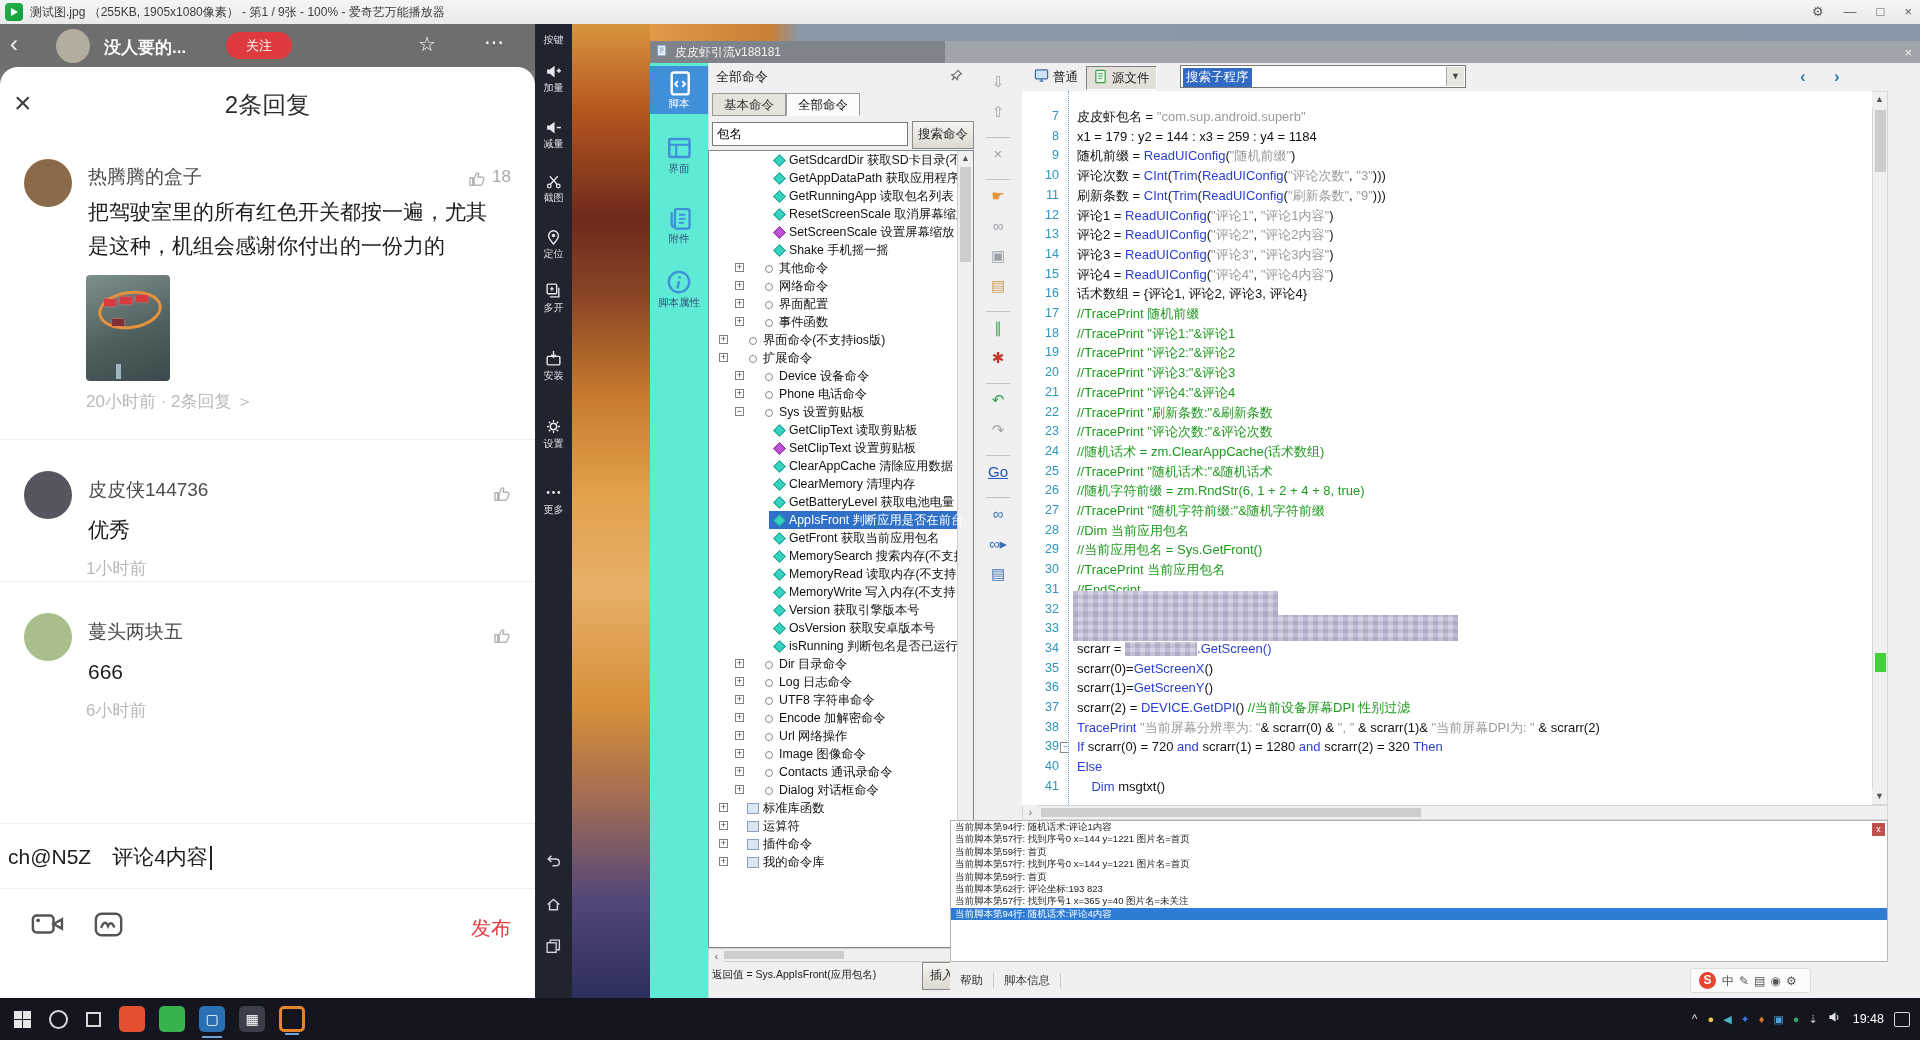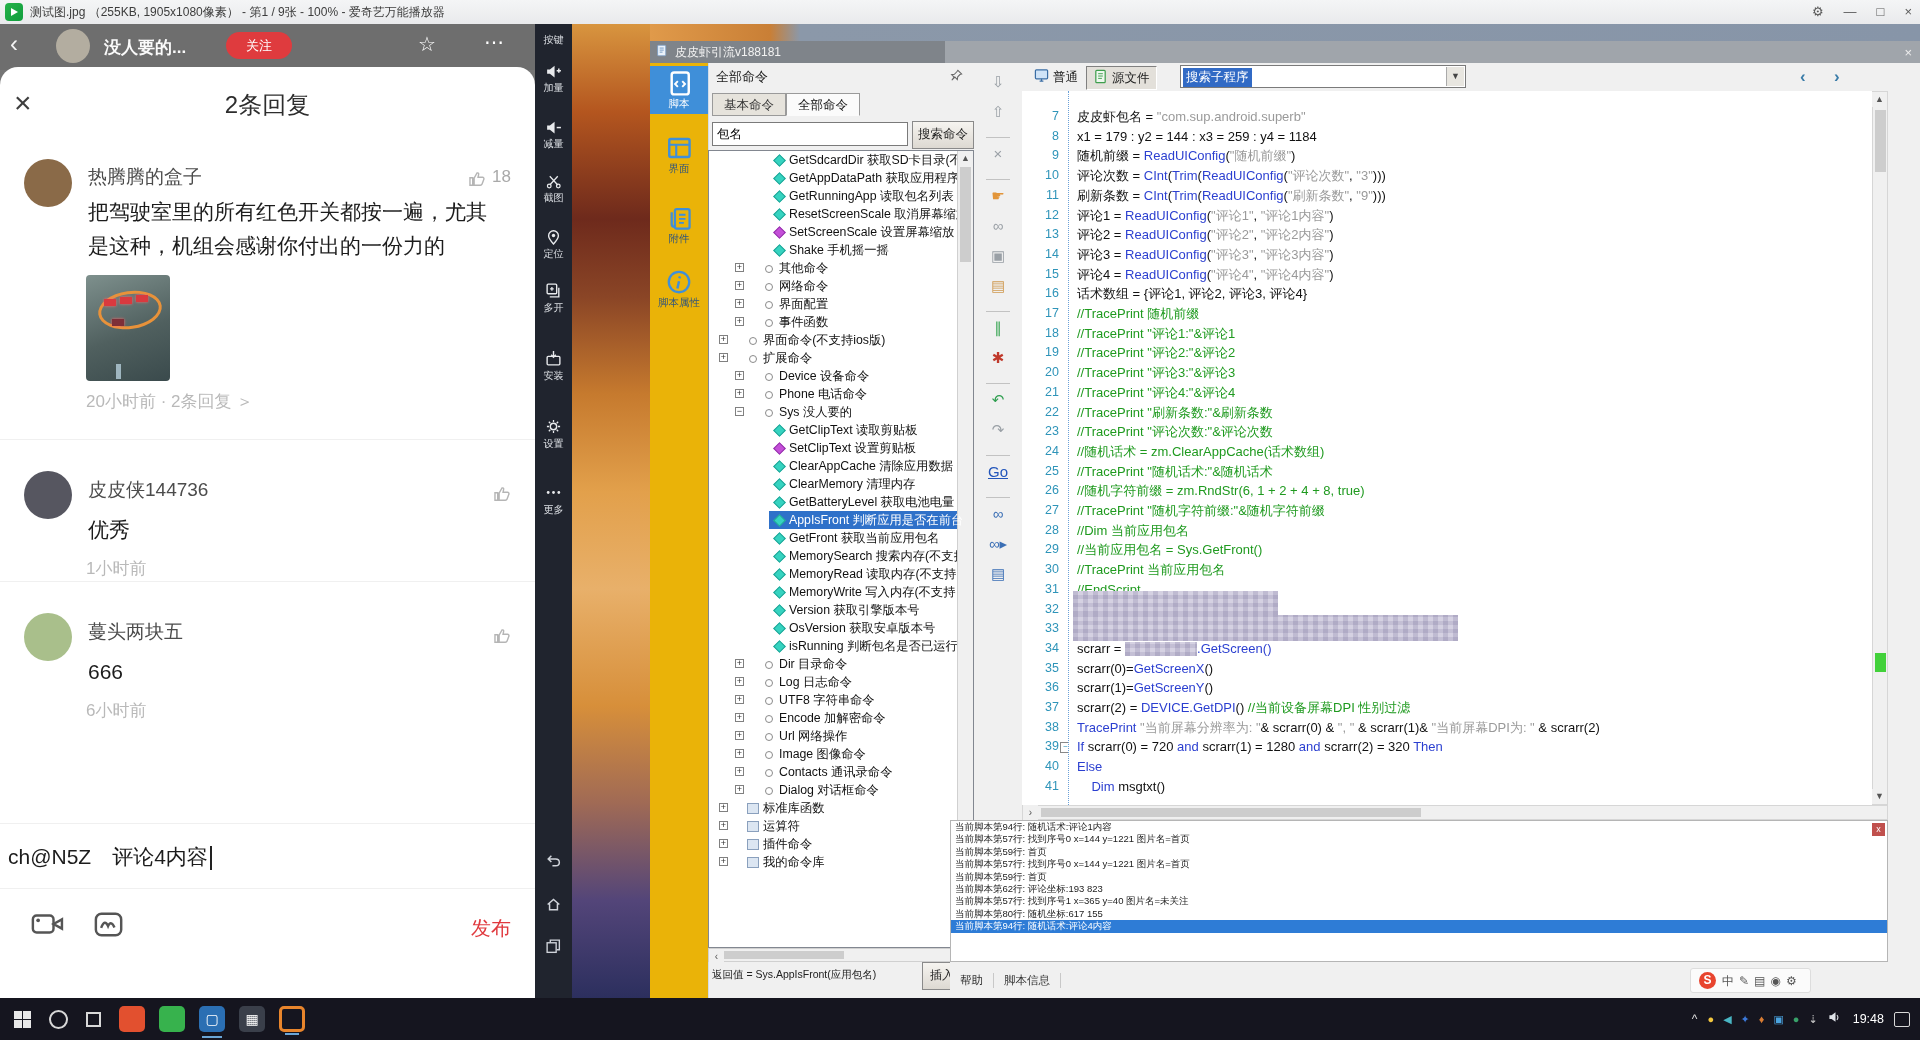--- a/index.html
+++ b/index.html
@@ -50,21 +50,21 @@
   .wall{left:572px;top:24px;width:78px;height:974px;background:linear-gradient(180deg,#d8953f 0%,#b4561f 9%,#6e2a1c 20%,#8a4526 28%,#c67a2e 38%,#e2a04b 48%,#e8b06a 58%,#d78f3a 70%,#a06a55 80%,#534579 90%,#2c2f5e 100%);}
   
   .win{left:650px;top:24px;width:1270px;height:974px;background:#f0f0f0;}
   .win-topframe{left:0;top:0;width:1270px;height:17px;background:linear-gradient(90deg,#e09a4a,#c97f36 120px,#8b98a9 150px,#8795a8 100%);}
   .wtabbar{left:0;top:17px;width:1270px;height:22px;background:#a0a5ab;}
   .wtab{left:0;top:0;width:295px;height:22px;background:#7f848a;color:#f2f2f2;font-size:12px;display:flex;align-items:center;gap:6px;padding-left:6px;box-sizing:border-box;}
   .wtab svg{width:13px;height:13px;}
   .wtab .wtab-x{position:absolute;right:8px;color:#eee;font-size:13px;}
   .wmain{left:0;top:39px;width:1270px;height:935px;background:#f0f0f0;overflow:hidden;}
   
-  .nav{left:0;top:0;width:58px;height:935px;background:#eab308;border-right:1px solid #d3dde8;}
+  .nav{left:0;top:0;width:58px;height:935px;background:#5eead4;border-right:1px solid #d3dde8;}
   .navitem{position:absolute;left:0;width:58px;text-align:center;color:#3f8fd9;}
   .navitem svg{width:26px;height:26px;display:block;margin:4px auto 0;}
   .navitem .nlabel{font-size:11px;color:#33567a;transform:scale(.95);white-space:nowrap;}
   .navitem.nsel{background:#3f8fd9;color:#fff;}
   .navitem.nsel .nlabel{color:#fff;}
   
   .cmd{left:58px;top:0;width:266px;height:935px;}
   .cmd-header{left:8px;top:5px;font-size:13px;color:#222;}
   .cmd-pin{right:10px;top:5px;width:15px;height:15px;}
   .cmd-tab{position:absolute;top:30px;height:23px;font-size:12.5px;text-align:center;line-height:23px;border:1px solid #9a9a9a;box-sizing:border-box;}
@@ -418,21 +418,21 @@
               <span class="tlabel" style="left: 70px;">Device 设备命令</span>
             </div>
             <div class="trow">
               <span class="exp" style="left: 26px;">+</span>
               <span class="node" style="left: 56px;"></span>
               <span class="tlabel" style="left: 70px;">Phone 电话命令</span>
             </div>
             <div class="trow">
               <span class="exp" style="left: 26px;">−</span>
               <span class="node" style="left: 56px;"></span>
-              <span class="tlabel" style="left: 70px;">Sys 没人要的</span>
+              <span class="tlabel" style="left: 70px;">Sys 设置剪贴板</span>
             </div>
             <div class="trow">
               <span class="dia" style="left: 66px;"></span>
               <span class="tlabel" style="left: 80px;">GetClipText 读取剪贴板</span>
             </div>
             <div class="trow">
               <span class="dia purple" style="left: 66px;"></span>
               <span class="tlabel" style="left: 80px;">SetClipText 设置剪贴板</span>
             </div>
             <div class="trow">
@@ -694,21 +694,20 @@
       <div class="abs log">
         <div class="log-close">x</div>
         <div id="loglines">
             <div class="logline">当前脚本第94行: 随机话术:评论1内容</div>
             <div class="logline">当前脚本第57行: 找到序号0 x=144 y=1221 图片名=首页</div>
             <div class="logline">当前脚本第59行: 首页</div>
             <div class="logline">当前脚本第57行: 找到序号0 x=144 y=1221 图片名=首页</div>
             <div class="logline">当前脚本第59行: 首页</div>
             <div class="logline">当前脚本第62行: 评论坐标:193 823</div>
             <div class="logline">当前脚本第57行: 找到序号1 x=365 y=40 图片名=未关注</div>
-            <div class="logline">当前脚本第80行: 随机坐标:617 155</div>
             <div class="logline hl">当前脚本第94行: 随机话术:评论4内容</div>
           </div>
       </div>
       <div class="abs bottombar">
         <span class="btab">帮助</span>
         <span class="btab">脚本信息</span>
         <div class="sogou">
           <span class="slogo">S</span>
           <span id="sogou-icons"><span class="sg" style="margin-right: 5px;">中</span><span class="sg" style="margin-right: 5px;">✎</span><span class="sg" style="margin-right: 5px;">▤</span><span class="sg" style="margin-right: 5px;">◉</span><span class="sg" style="margin-right: 5px;">⚙</span></span>
         </div>

